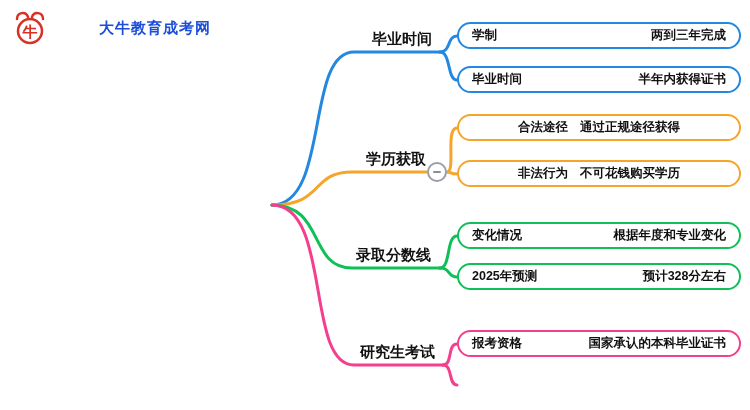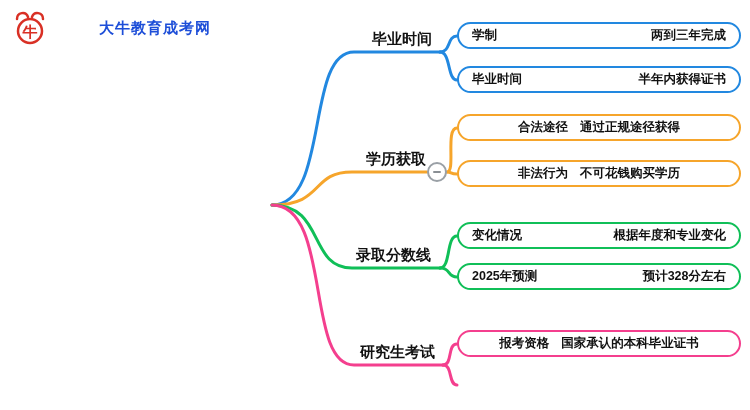--- a/index.html
+++ b/index.html
@@ -33,21 +33,21 @@
   
   .leaf{
     left:457px;width:254px;height:23px;padding:0 13px;background:#fff;
     border:2px solid #999;border-radius:14px;display:flex;align-items:center;
     justify-content:space-between;font-size:12.5px;font-weight:600;color:#111;white-space:nowrap;
   }
   .leaf .leaf-value{margin-left:12px;}
   .c-blue{border-color:#2288e0;gap:11px;}
   .c-orange{border-color:#f6a52b;justify-content:center;}
   .c-green{border-color:#10bf58;align-items:center;}
-  .c-pink{border-color:#f43f8e;justify-content:center;}
+  .c-pink{border-color:#f43f8e;}
 </style>
 </head>
 <body>
 
 <div class="canvas">
 
   <svg class="links" width="750" height="410" viewBox="0 0 750 410">
 
     <g stroke="#2288e0" stroke-width="3" fill="none" stroke-linecap="round">
       <path d="M272,205 C330,205 305,52 354,52 L440,52"></path>

